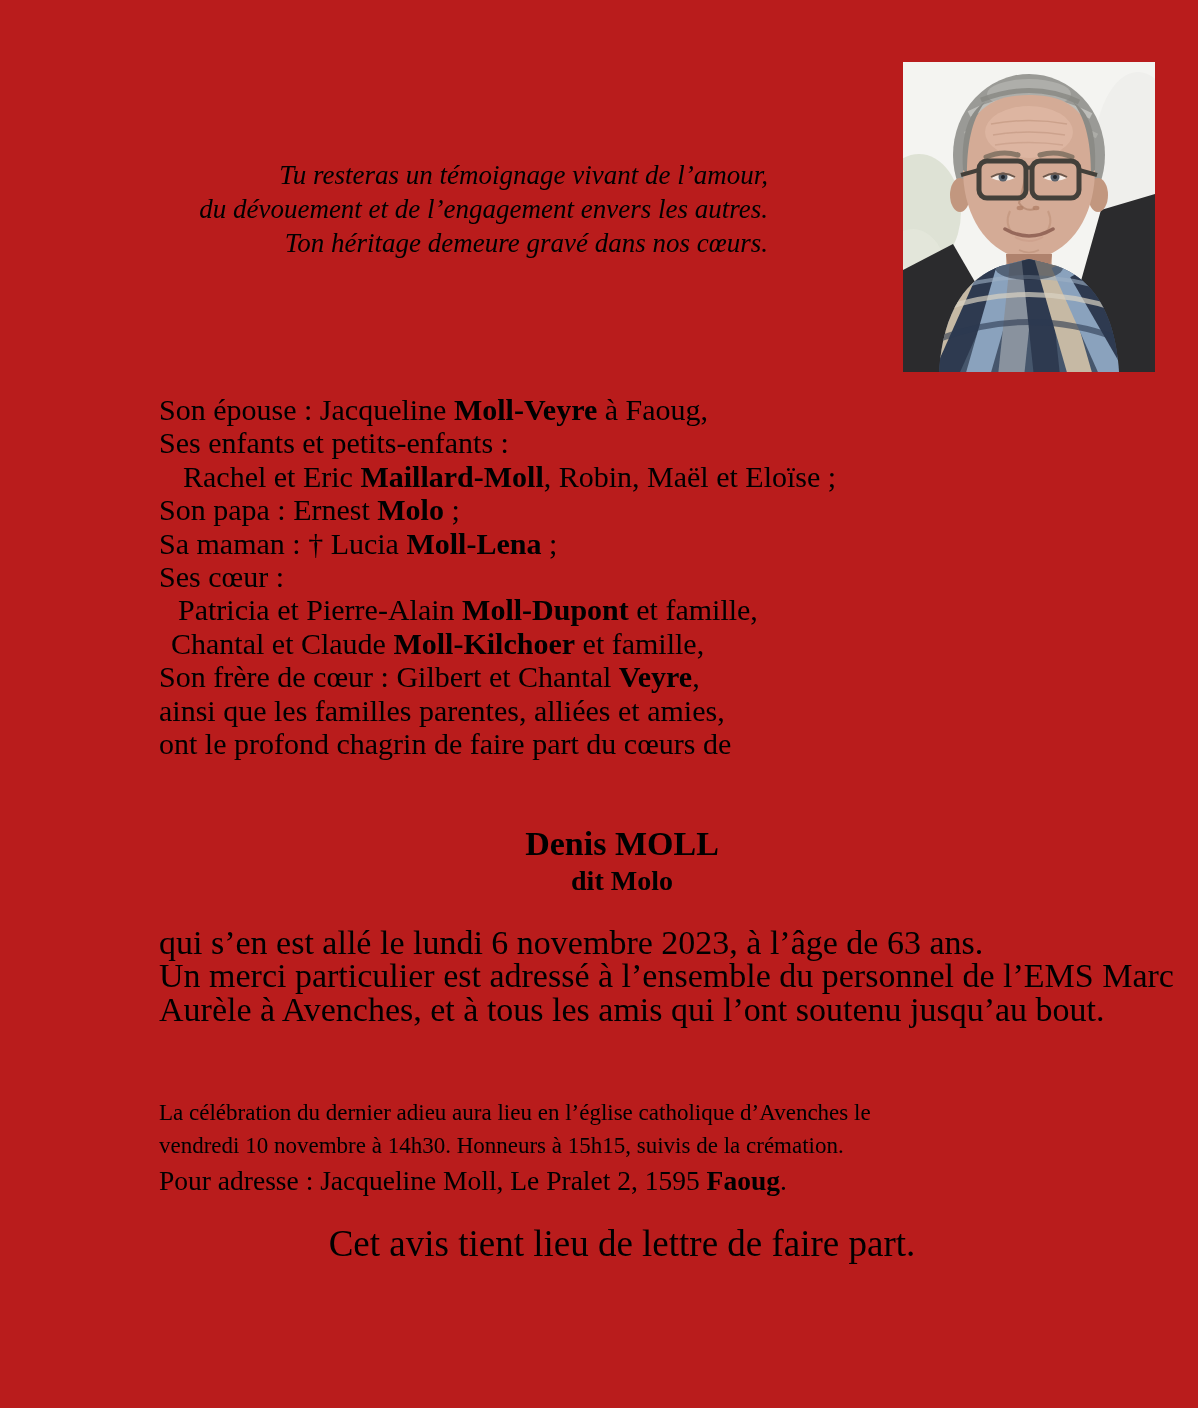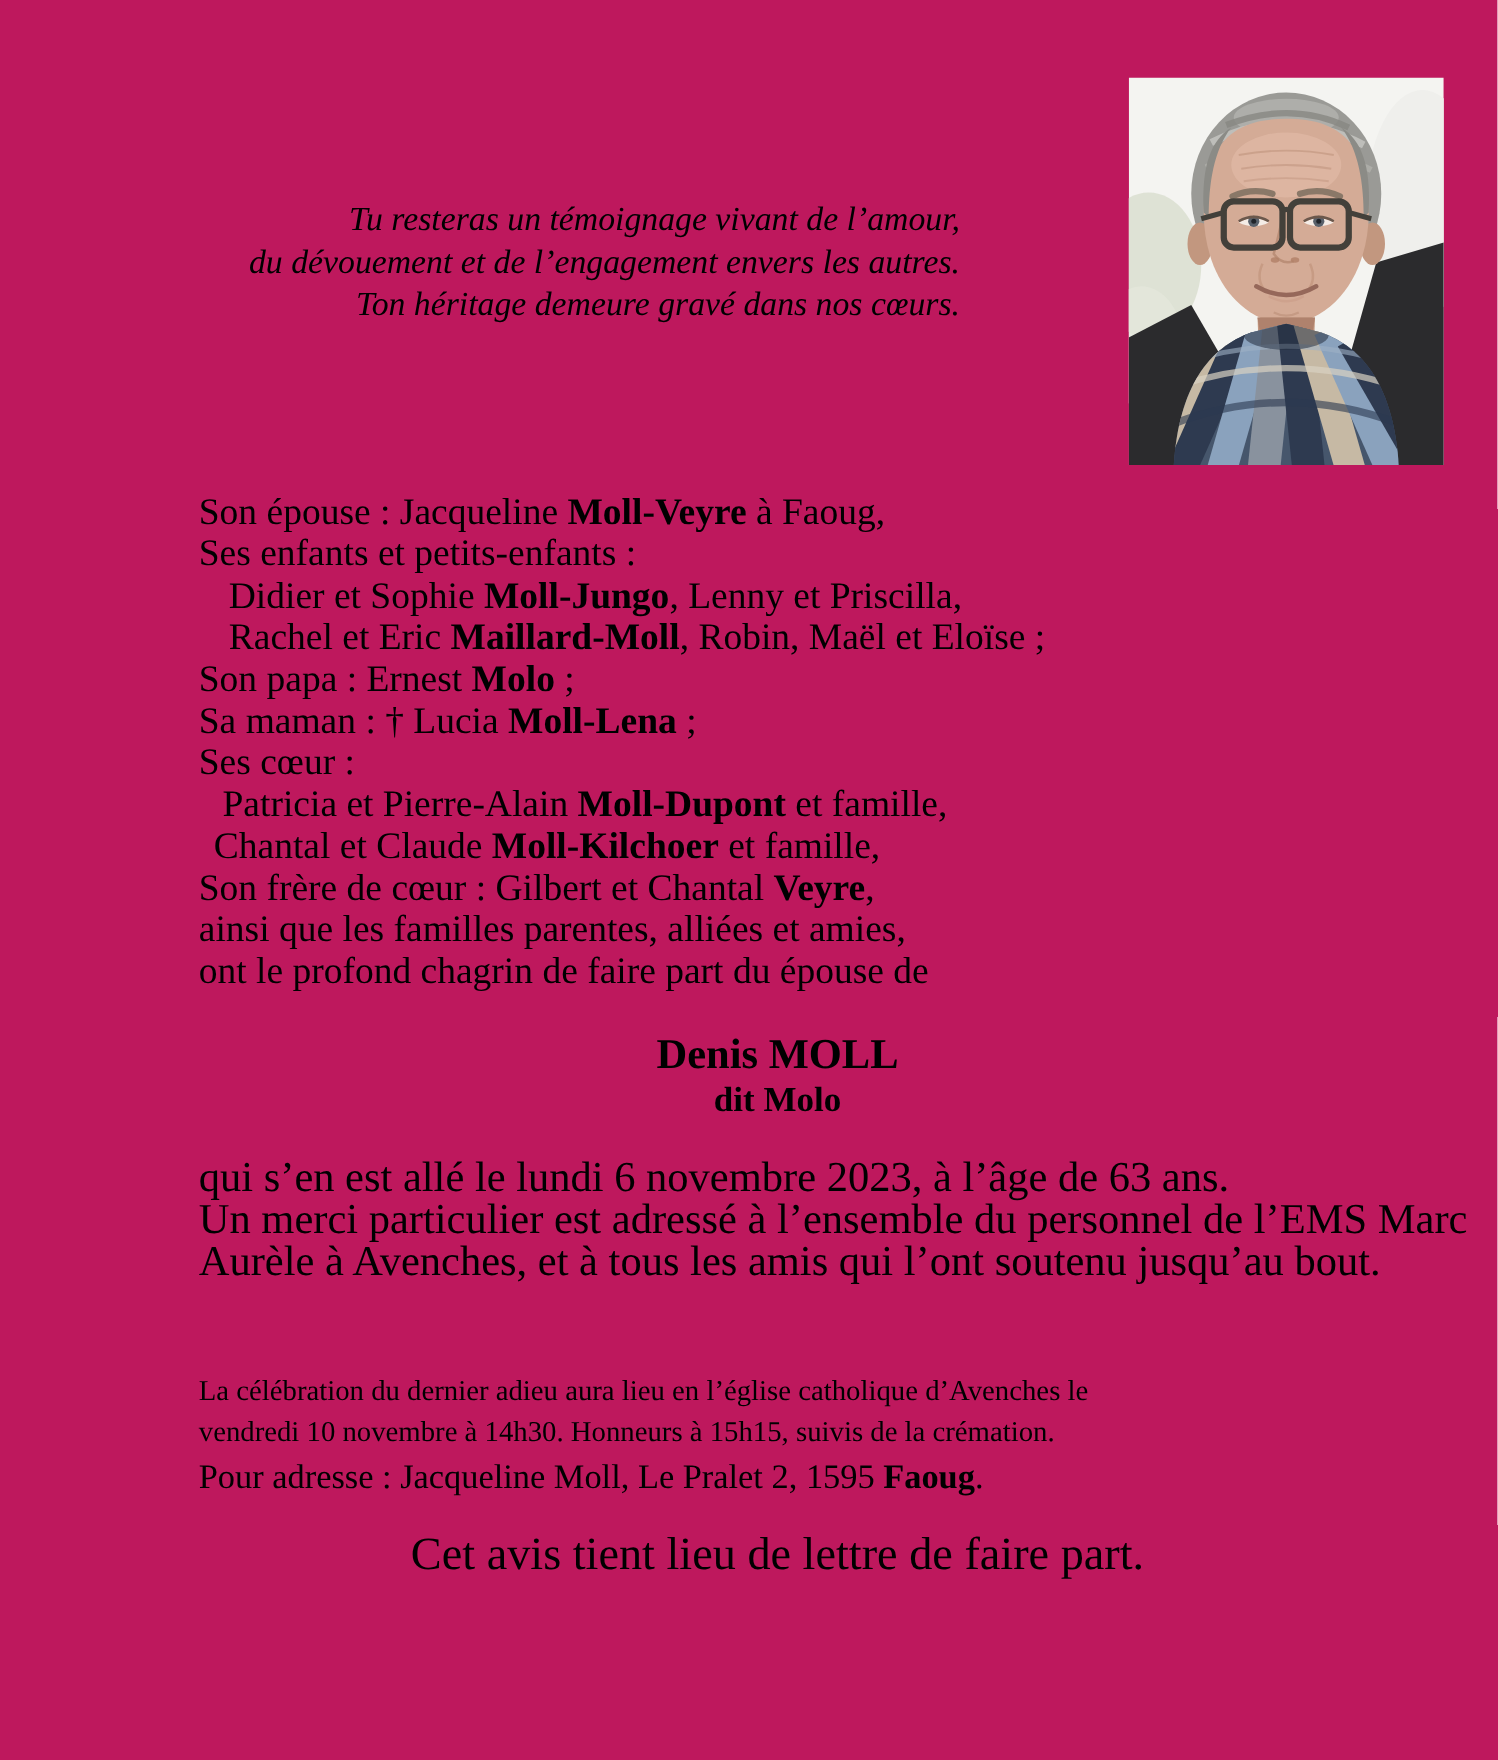--- a/index.html
+++ b/index.html
@@ -1,19 +1,19 @@
 <!DOCTYPE html>
 <html style="--photo-bg: #f4f4f1; --hair: #9a9a96; --hair-light: #c9c9c5; --skin: #d4ab96; --skin-shadow: #c2977f; --glasses: #43403a; --jacket: #2b2b2d; --scarf-base: #46566c; --scarf-navy: #2e3a50; --scarf-blue: #8aa2bd; --scarf-beige: #c6b9a4; --scarf-gray: #89929e;"><head>
 <meta charset="utf-8">
 <style>
   html,body{margin:0;padding:0;background:#ffffff;}
   .page{
     position:relative;
     width:1198px;height:1408px;
-    background:#be185d;
+    background:#b91c1c;
     color:#000;
     font-family:"Liberation Serif", serif;
     overflow:hidden;
   }
   .abs{position:absolute;}
   .line{white-space:nowrap;}
   .b{font-weight:bold;}
 
   #epigraph{
     right:430px;top:158px;
@@ -129,30 +129,29 @@
             <ellipse cx="126" cy="206" rx="34" ry="12" fill="#27303f" opacity="0.55"></ellipse>
           </g>
         </g>
       </g>
     </svg>
   </div>
 
   <div class="abs" id="family">
       <div class="line" style="padding-left: 0px;"><span>Son épouse : Jacqueline </span><span class="b">Moll-Veyre</span><span> à Faoug,</span></div>
       <div class="line" style="padding-left: 0px;"><span>Ses enfants et petits-enfants :</span></div>
-      <div class="line" style="padding-left: 24px;"><span>Didier et Sophie </span><span class="b">Moll-Jungo</span><span>, Lenny et Priscilla,</span></div>
       <div class="line" style="padding-left: 24px;"><span>Rachel et Eric </span><span class="b">Maillard-Moll</span><span>, Robin, Maël et Eloïse ;</span></div>
       <div class="line" style="padding-left: 0px;"><span>Son papa : Ernest </span><span class="b">Molo</span><span> ;</span></div>
       <div class="line" style="padding-left: 0px;"><span>Sa maman : † Lucia </span><span class="b">Moll-Lena</span><span> ;</span></div>
       <div class="line" style="padding-left: 0px;"><span>Ses cœur :</span></div>
       <div class="line" style="padding-left: 19px;"><span>Patricia et Pierre-Alain </span><span class="b">Moll-Dupont</span><span> et famille,</span></div>
       <div class="line" style="padding-left: 12px;"><span>Chantal et Claude </span><span class="b">Moll-Kilchoer</span><span> et famille,</span></div>
       <div class="line" style="padding-left: 0px;"><span>Son frère de cœur : Gilbert et Chantal </span><span class="b">Veyre</span><span>,</span></div>
       <div class="line" style="padding-left: 0px;"><span>ainsi que les familles parentes, alliées et amies,</span></div>
-      <div class="line" style="padding-left: 0px;"><span>ont le profond chagrin de faire part du épouse de</span></div>
+      <div class="line" style="padding-left: 0px;"><span>ont le profond chagrin de faire part du cœurs de</span></div>
     </div>
 
   <div class="abs" id="name-block">
     <div id="deceased-name">Denis MOLL</div>
     <div id="deceased-alias">dit Molo</div>
   </div>
 
   <div class="abs" id="para-1">
       <div class="line">qui s’en est allé le lundi 6 novembre 2023, à l’âge de 63 ans.</div>
       <div class="line">Un merci particulier est adressé à l’ensemble du personnel de l’EMS Marc</div>

